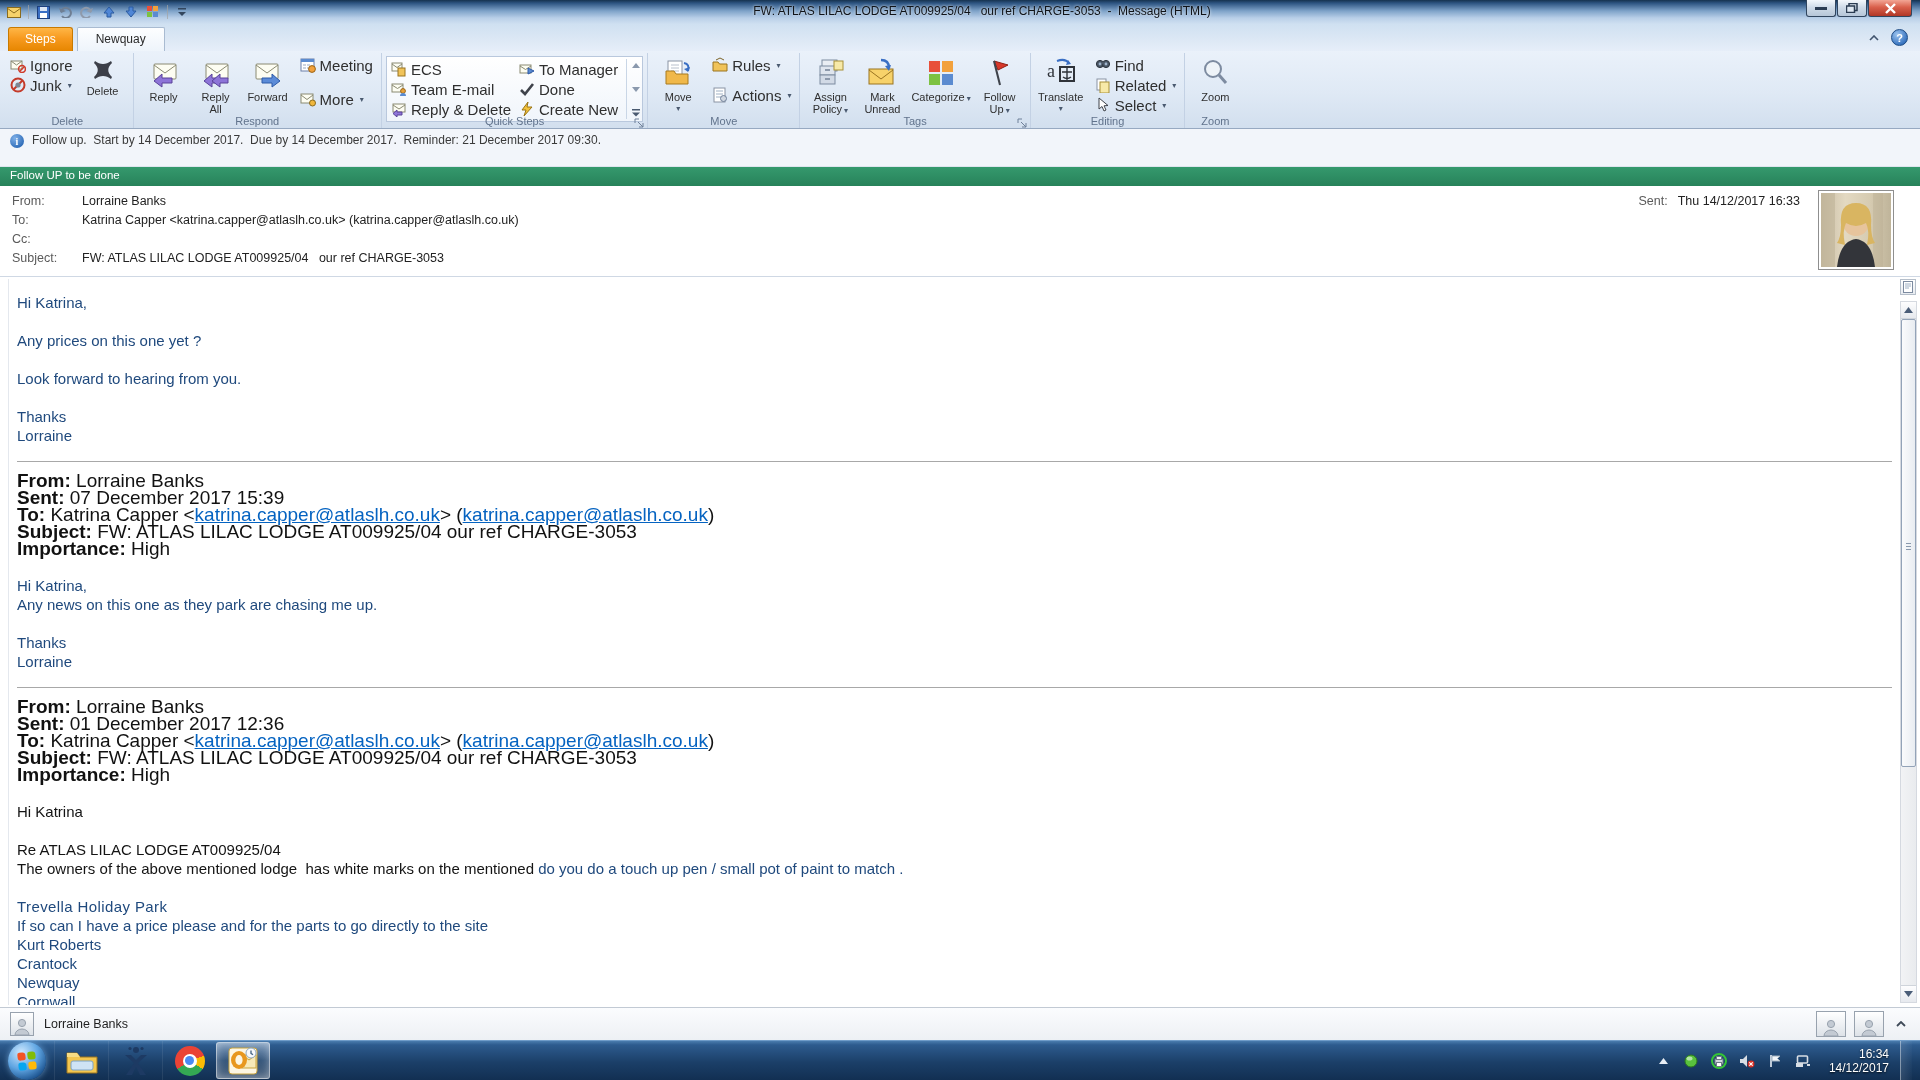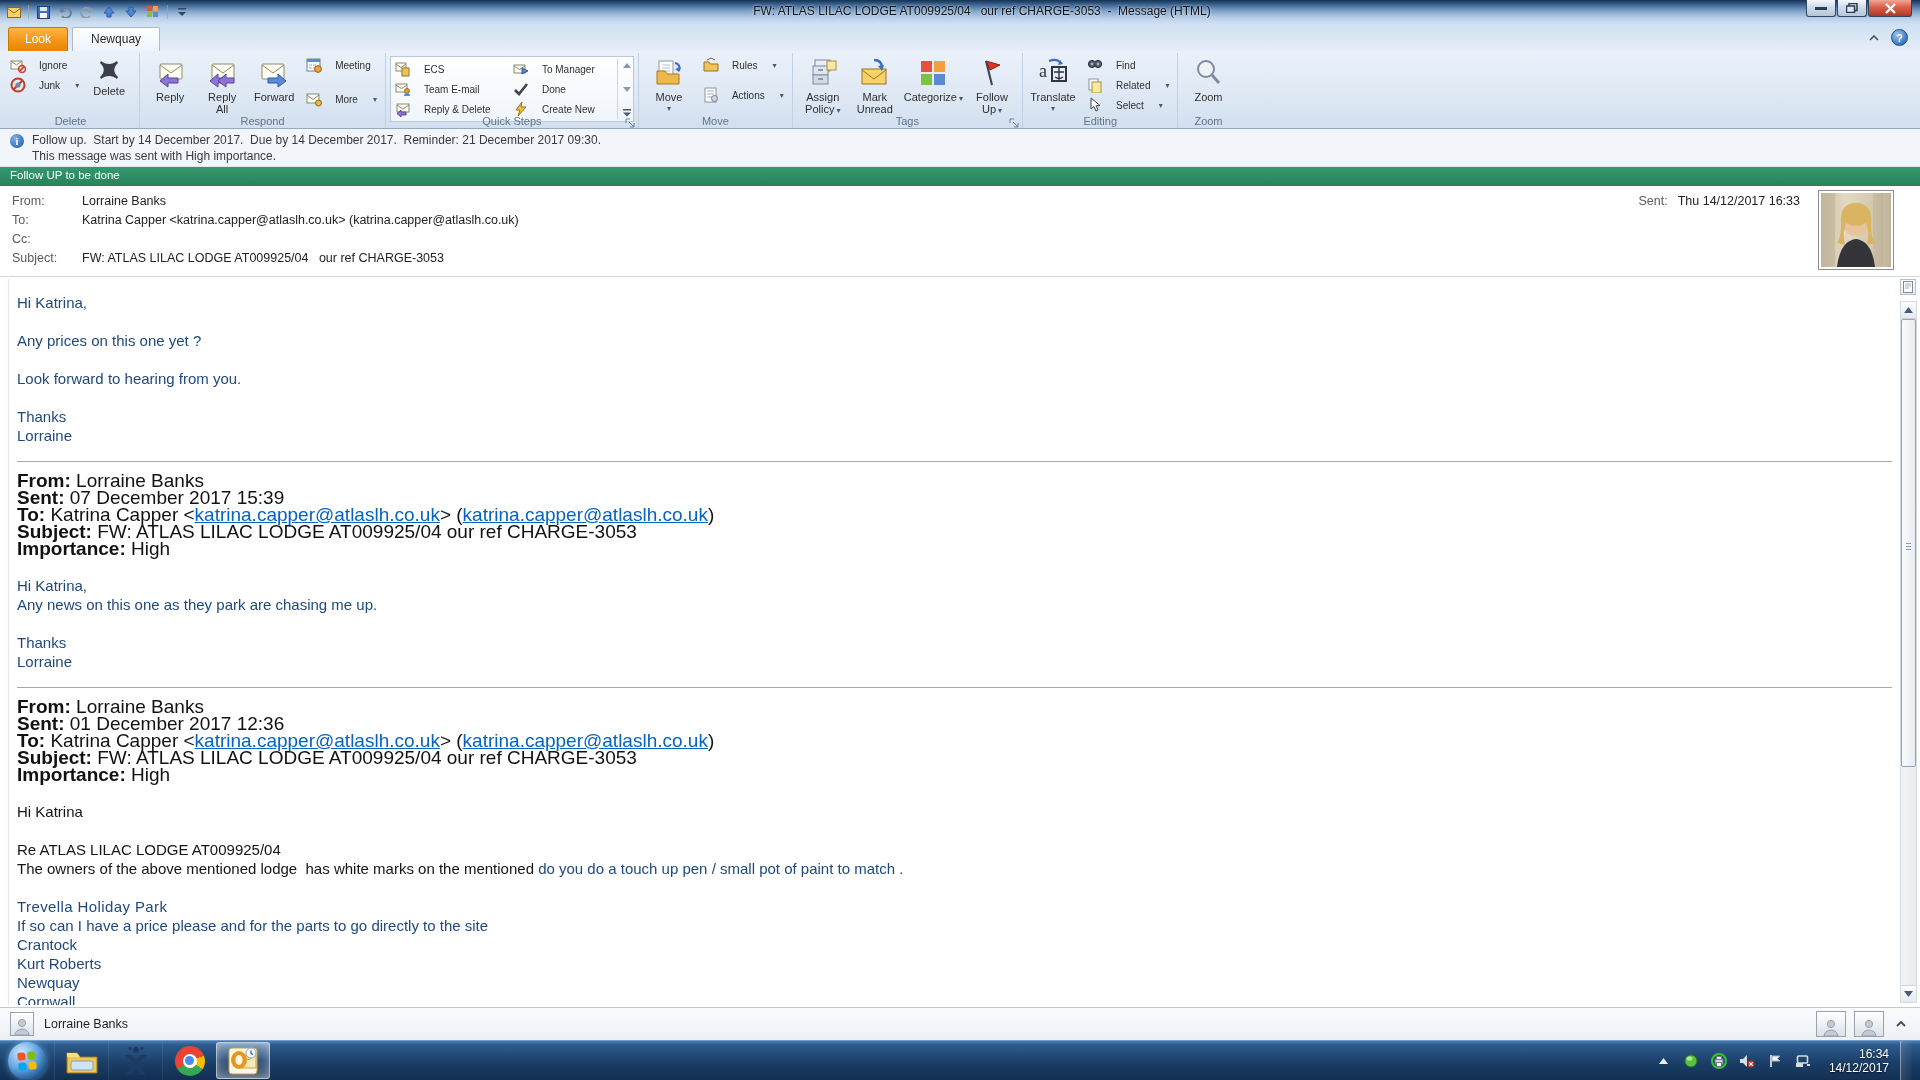--- a/index.html
+++ b/index.html
@@ -33,21 +33,21 @@
     color:#fff; font-size:11px; font-weight:bold; display:flex; align-items:center; justify-content:center; border:1px solid #1d4c86; }
 
   
   .ribbon { height:78px; flex:0 0 auto; display:flex; background:linear-gradient(180deg,#eaf1fa,#dfe9f5 55%,#d2dfee);
     border-bottom:1px solid #97a9c1; padding:2px 0 0 2px; }
   .rgroup { position:relative; display:flex; align-items:flex-start; border-right:1px solid #c3d1e4; padding:2px 4px 15px 4px; }
   .rgroup-label { position:absolute; bottom:1px; left:0; right:0; text-align:center; font-size:11px; color:#61738c; }
   .rbig { display:flex; flex-direction:column; align-items:center; justify-content:flex-start; min-width:52px; padding:2px 3px;
     font-size:11px; color:#2f2f2f; text-align:center; line-height:12px; border-radius:3px; }
   .rbig .lbl { margin-top:2px; }
-  .rsmall { display:flex; align-items:center; gap:13px; font-size:10px; color:#2f2f2f; padding:1px 4px; height:20px; border-radius:2px; }
+  .rsmall { display:flex; align-items:center; gap:4px; font-size:15px; color:#2f2f2f; padding:1px 4px; height:20px; border-radius:2px; }
   .col { display:flex; flex-direction:column; justify-content:flex-start; }
   .dd::after { content:"▾"; font-size:8px; color:#4a5a70; margin-left:2px; }
   .ddb::after { content:"▾"; font-size:8px; color:#4a5a70; display:block; }
   .dlg { position:absolute; right:2px; bottom:2px; width:11px; height:11px; }
   .qsbox { border:1px solid #b9c8dd; background:linear-gradient(#fff,#f0f5fb); display:flex; padding:2px 0; margin-top:1px; }
   .qscroll { display:flex; flex-direction:column; justify-content:space-between; border-left:1px solid #c9d6e6; margin-left:4px; padding-left:3px; }
   .qscroll .sb { width:12px; height:12px; display:flex; align-items:center; justify-content:center; }
   .i16 { width:16px; height:16px; flex:0 0 auto; }
   .i32 { width:32px; height:32px; }
   .i24 { width:26px; height:26px; }
@@ -186,21 +186,21 @@
         </div>
       <div class="wbtn close">
           <svg width="11" height="11">
             <path d="M1 1 L10 10 M10 1 L1 10" stroke="#fff" stroke-width="2.4"></path>
           </svg>
         </div>
     </div>
   </div>
 
   <div class="tabrow">
-    <div class="tab-file">Look</div>
+    <div class="tab-file">Steps</div>
     <div class="tab-msg">Newquay</div>
     <div class="ribbon-mini">
       <span class="chev-btn">
           <svg width="10" height="6">
             <path d="M1 5 L5 1 L9 5" fill="none" stroke="#41546e" stroke-width="1.6"></path>
           </svg>
         </span>
       <span class="help-btn">?</span>
     </div>
   </div>
@@ -485,21 +485,20 @@
       </div>
       <div class="rgroup-label">Zoom</div>
     </div>
 
   </div>
 
   <div class="infobar">
     <span class="iicon">i</span>
     <div>
       <div class="infotxt pre">Follow up.  Start by 14 December 2017.  Due by 14 December 2017.  Reminder: 21 December 2017 09:30.</div>
-      <div class="infotxt pre">This message was sent with High importance.</div>
     </div>
   </div>
 
   <div class="greenbar">Follow UP to be done</div>
 
   <div class="headerpane">
     <div class="hrow">
         <span class="hlabel">From:</span>
         <span class="hvalue">Lorraine Banks</span>
       </div>
@@ -557,22 +556,22 @@
       <div class="q"><b>Sent:</b> <span>01 December 2017 12:36</span></div>
       <div class="q"><b>To:</b> <span>Katrina Capper &lt;</span><span class="lnk">katrina.capper@atlaslh.co.uk</span><span>&gt; (</span><span class="lnk">katrina.capper@atlaslh.co.uk</span><span>)</span></div>
       <div class="q"><b>Subject:</b> <span>FW: ATLAS LILAC LODGE AT009925/04 our ref CHARGE-3053</span></div>
       <div class="q"><b>Importance:</b> <span>High</span></div>
 
       <div class="p blk g">Hi Katrina</div>
       <div class="p blk g">Re ATLAS LILAC LODGE AT009925/04</div>
       <div class="p"><span class="blk pre">The owners of the above mentioned lodge  has white marks on the mentioned </span><span>do you do a touch up pen / small pot of paint to match .</span></div>
       <div class="p g" style="letter-spacing:.4px;">Trevella Holiday Park</div>
       <div class="p">If so can I have a price please and for the parts to go directly to the site</div>
+      <div class="p">Kurt Roberts</div>
       <div class="p">Crantock</div>
-      <div class="p">Kurt Roberts</div>
       <div class="p">Newquay</div>
       <div class="p">Cornwall</div>
 
     </div>
 
     <div class="paneicon">
         <svg width="10" height="12">
           <rect x="0.5" y="0.5" width="9" height="11" fill="#fff" stroke="#7d8ba0"></rect>
           <path d="M2 3 h6 M2 5 h6 M2 7 h4" stroke="#9fb0c4"></path>
         </svg>

